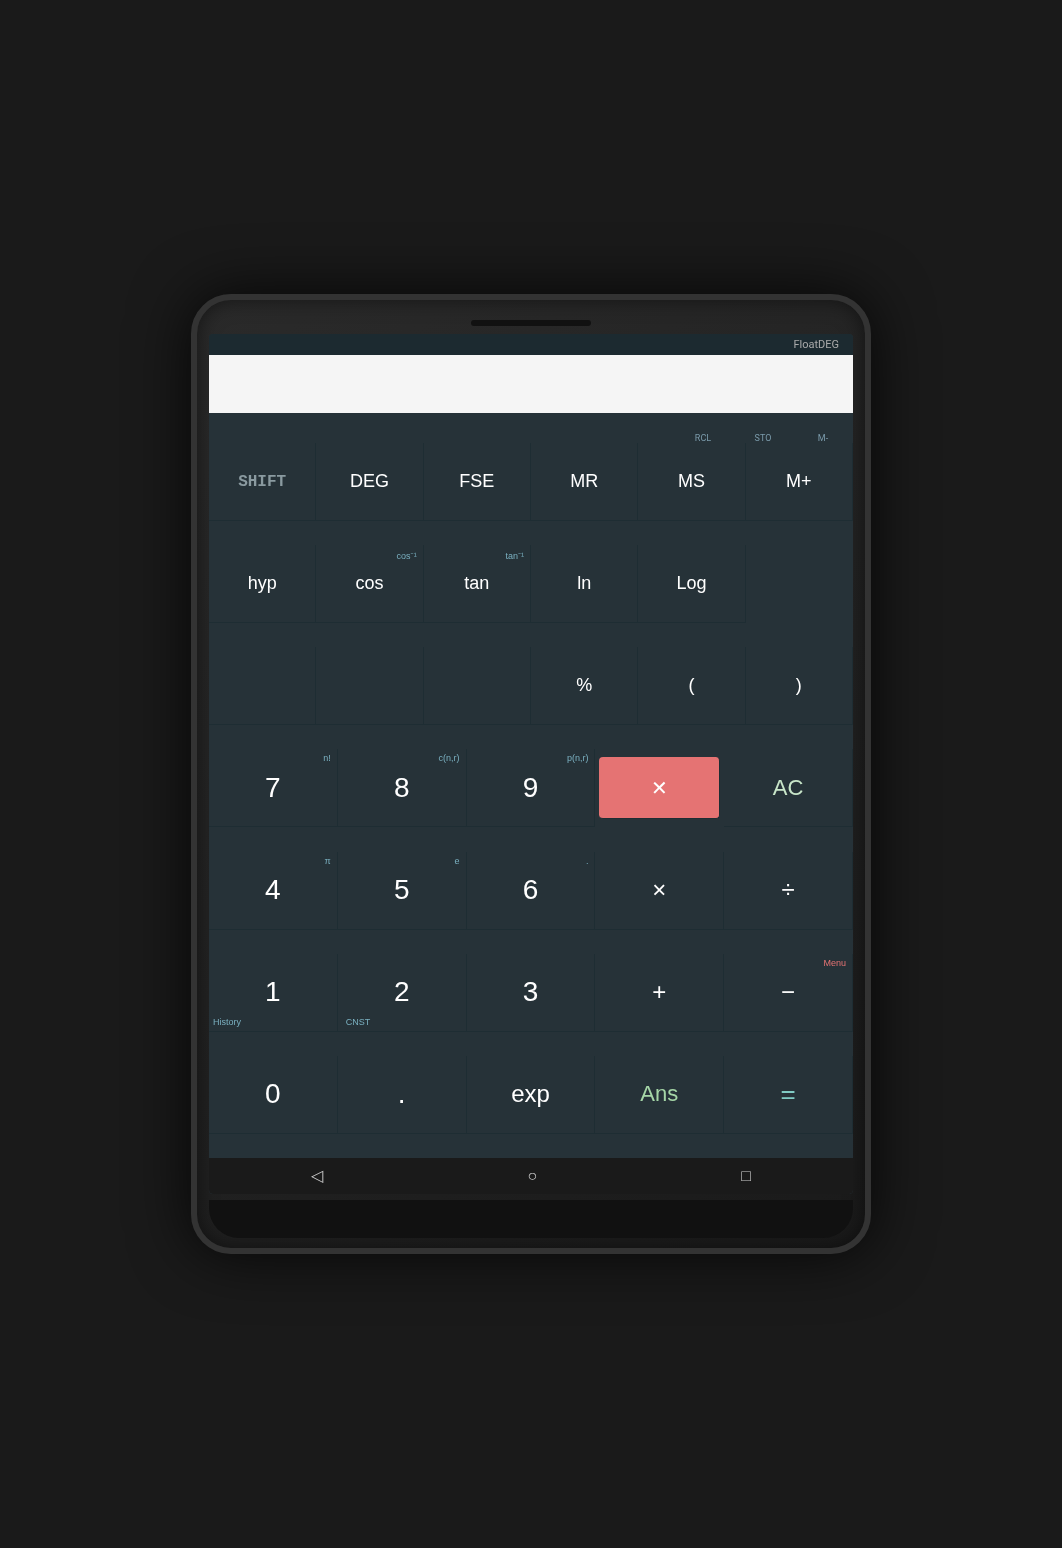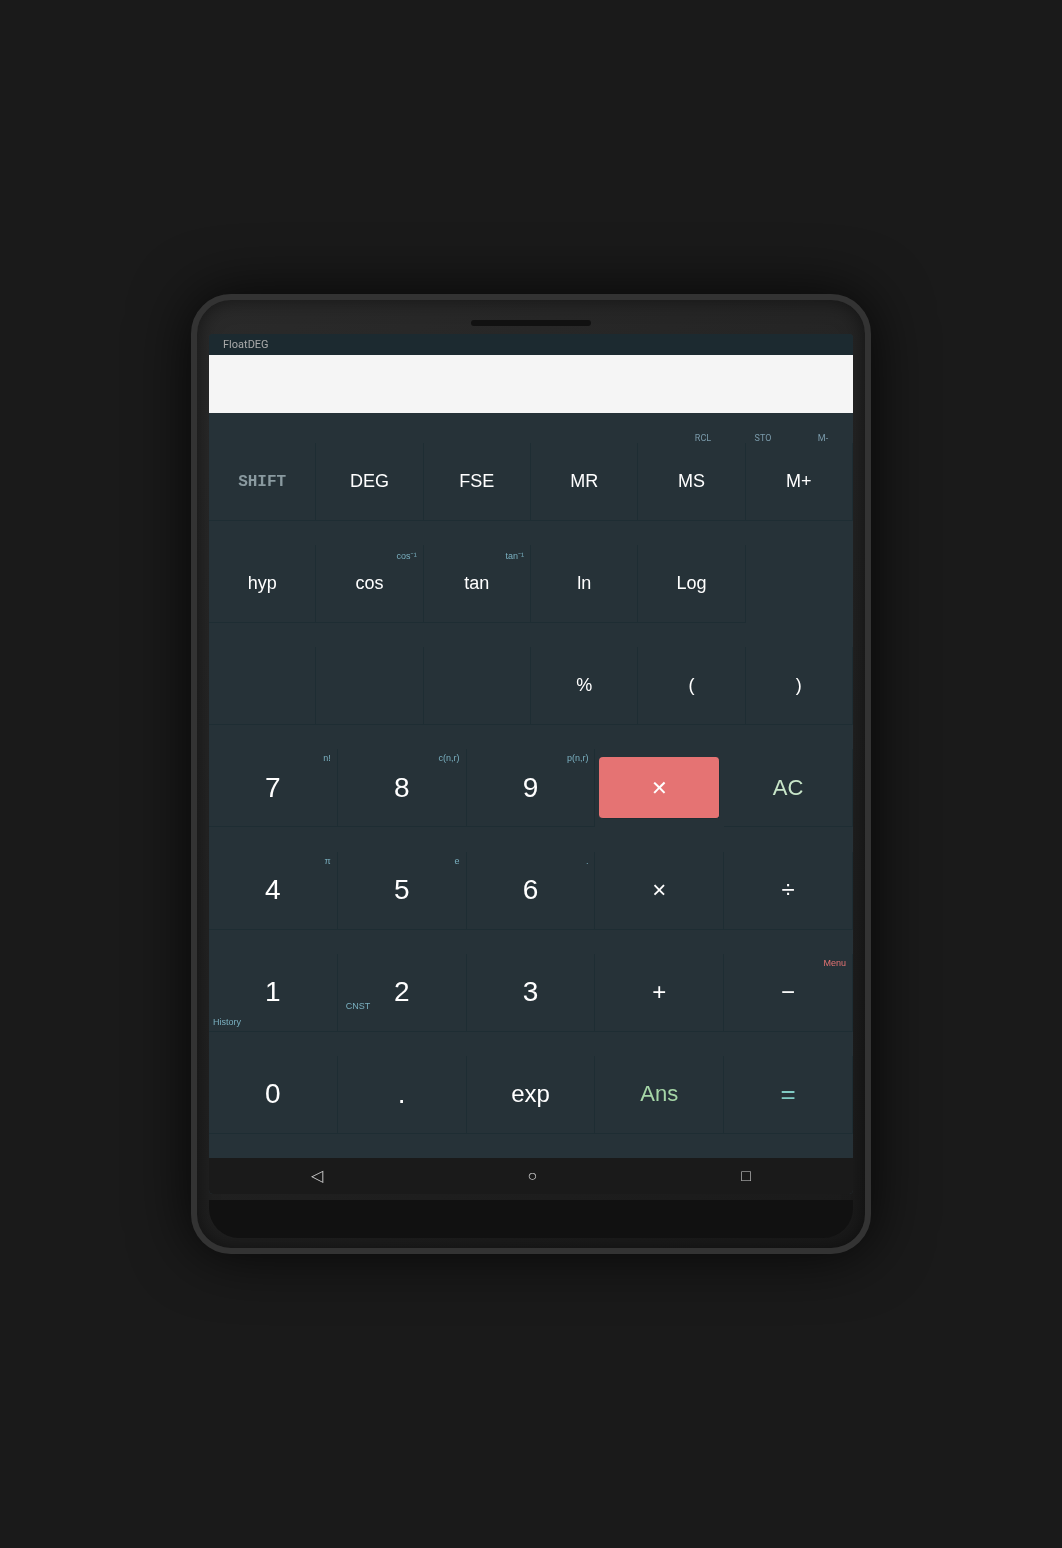--- a/index.html
+++ b/index.html
@@ -35,21 +35,21 @@
       width: 100%;
       flex: 1;
       background: #263238;
       border-radius: 4px;
       overflow: hidden;
       display: flex;
       flex-direction: column;
     }
     .status-bar {
       display: flex;
-      justify-content: flex-start;
+      justify-content: flex-end;
       padding: 4px 14px;
       background: #1c2a30;
       font-size: 11px;
       color: #aaa;
     }
     .display-area {
       background: #f5f5f5;
       height: 58px;
       display: flex;
       align-items: center;
@@ -259,21 +259,21 @@
         <span>÷</span>
       </button>
     </div>
 
     <div class="btn-grid row-5">
       <button class="calc-btn dark" style="font-size:28px; position:relative;">
         <span class="sub-label" style="font-size:9px; color:#7ab0c0; position:absolute; bottom:4px; left:4px; right:auto; top:auto;">History</span>
         <span>1</span>
       </button>
       <button class="calc-btn dark" style="font-size:28px; position:relative;">
-        <span style="font-size:9px; color:#7ab0c0; position:absolute; bottom:20px; left:8px;">CNST</span>
+        <span style="font-size:9px; color:#7ab0c0; position:absolute; bottom:4px; left:8px;">CNST</span>
         <span>2</span>
       </button>
       <button class="calc-btn dark" style="font-size:28px;">
         <span>3</span>
       </button>
       <button class="calc-btn operator-btn dark">
         <span>+</span>
       </button>
       <button class="calc-btn operator-btn dark" style="position:relative;">
         <span class="menu-label">Menu</span>

